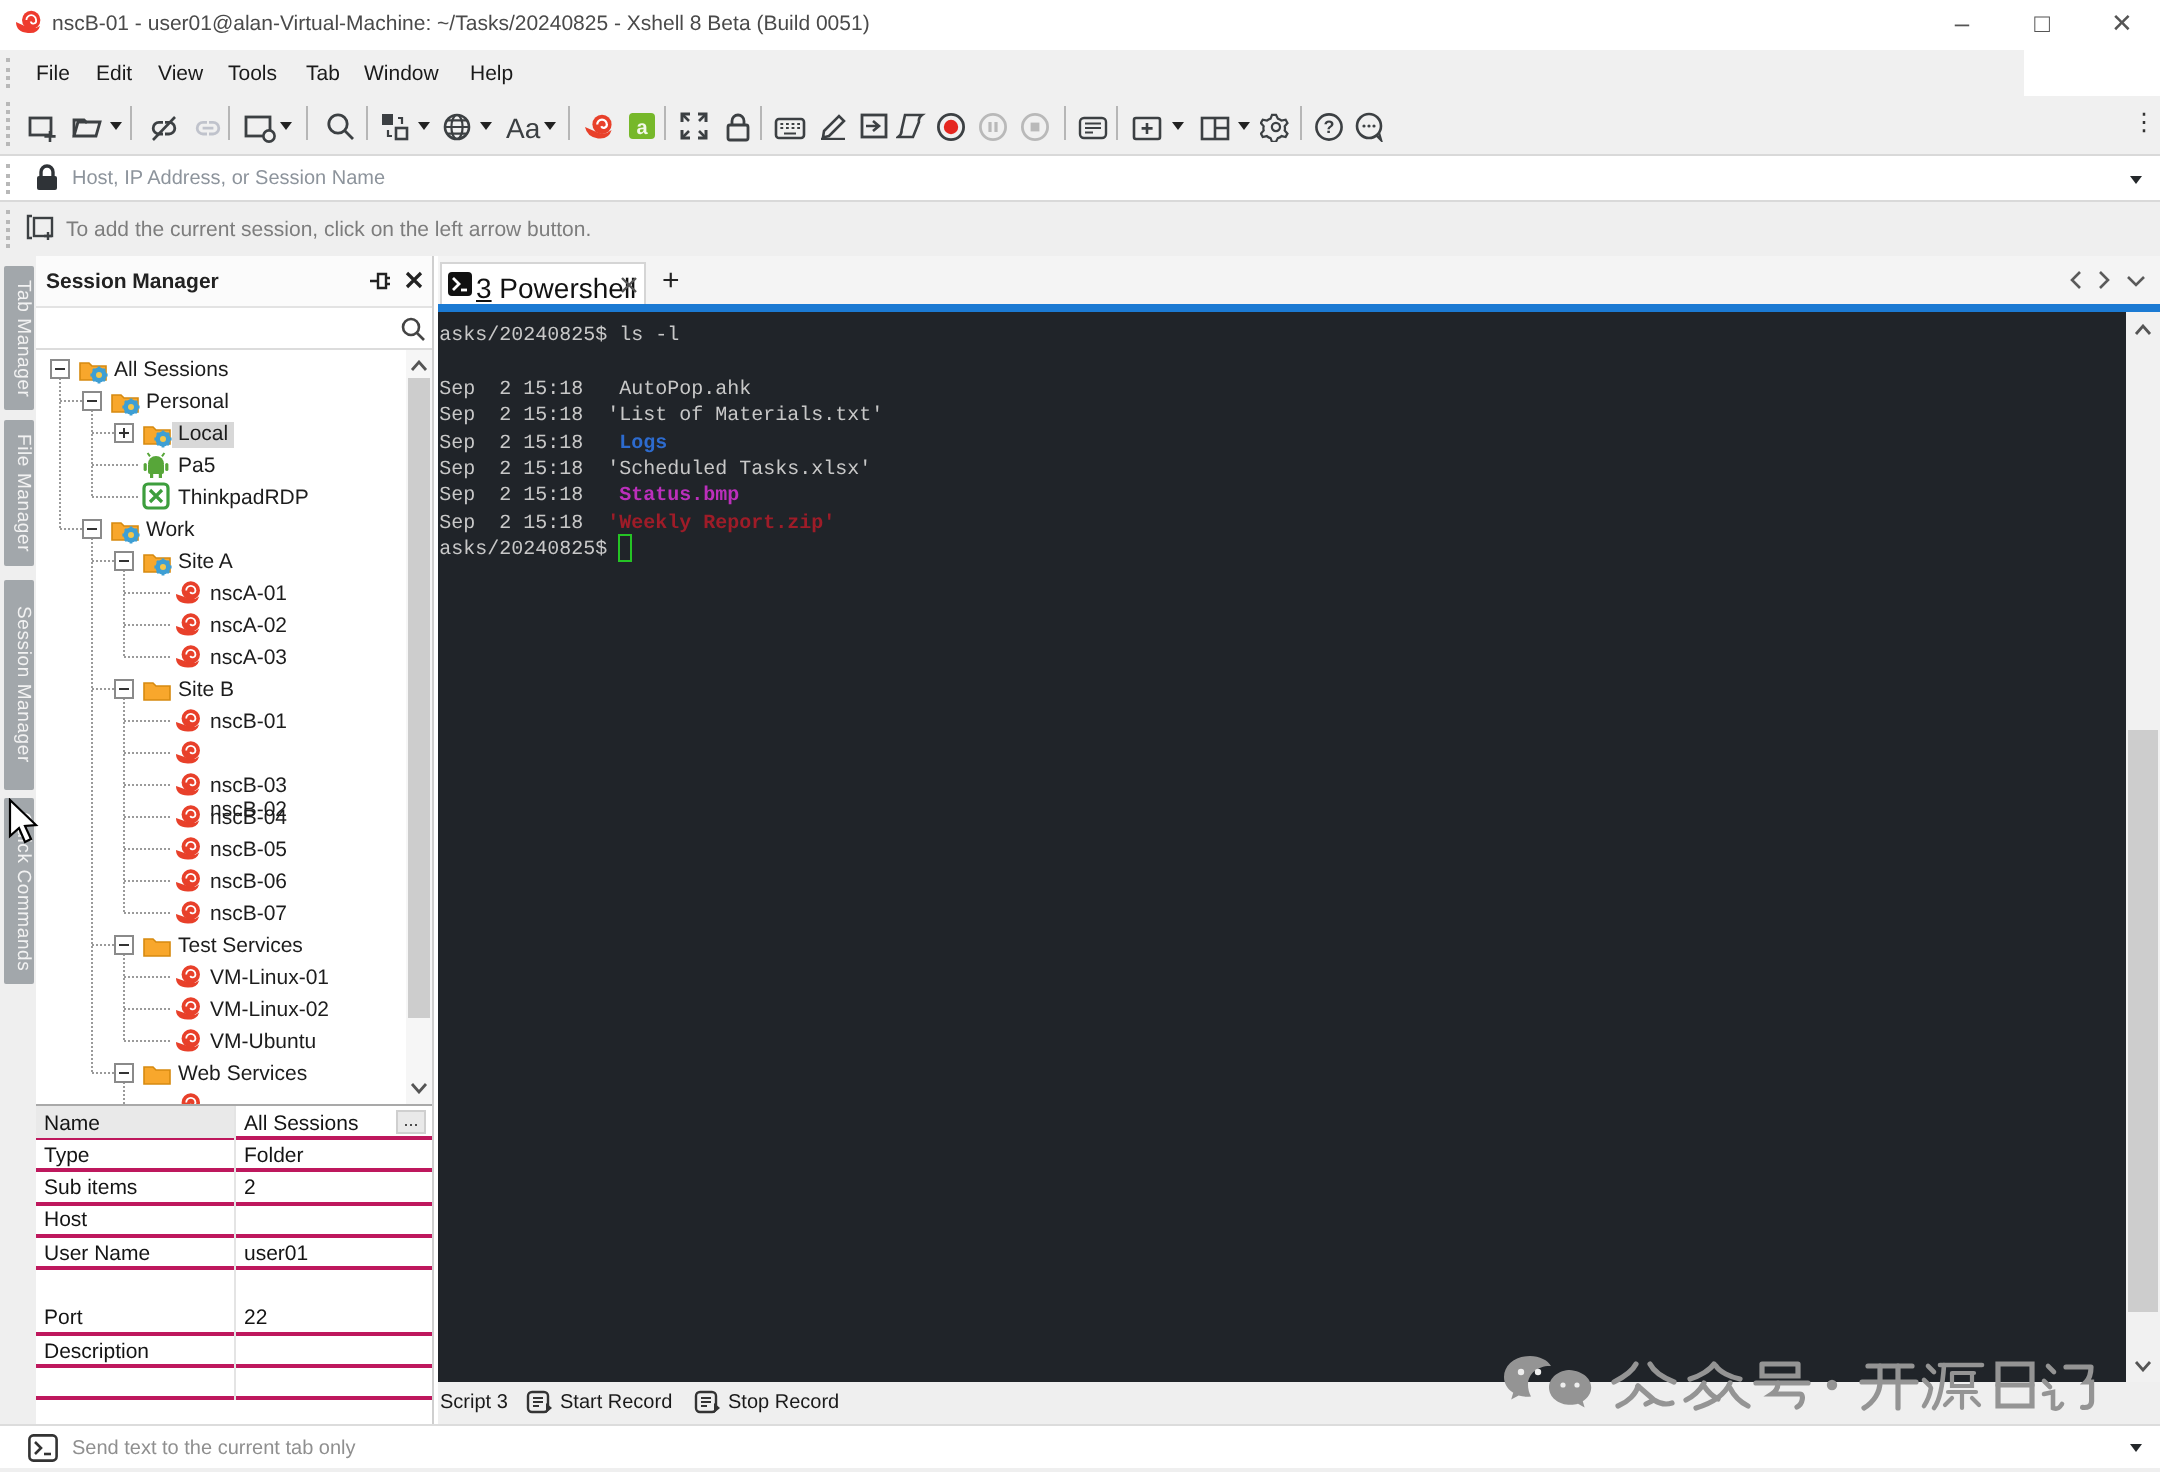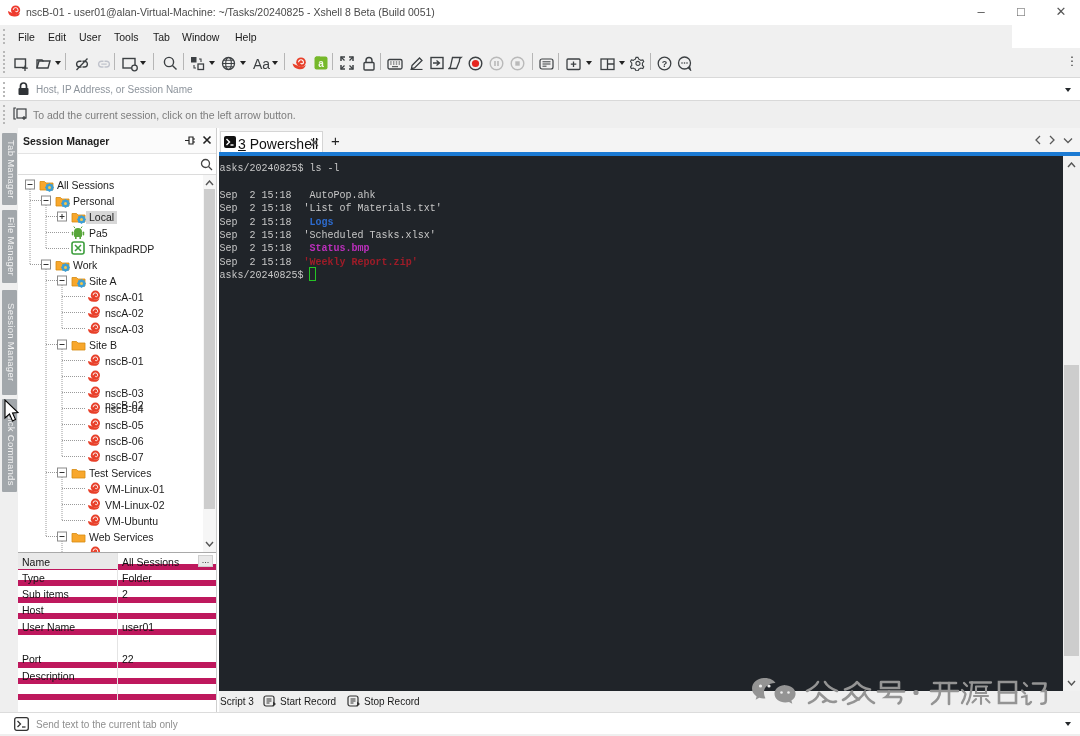--- a/index.html
+++ b/index.html
@@ -32,21 +32,21 @@
 #spanel { left:18px; top:128px; width:199px; height:608px; background:#fbfbfb; border-right:1px solid #cfcfcf; }
 #sp-head { left:0; top:0; width:198px; height:25px; background:#fbfbfb; }
 #sp-title { left:5px; top:7px; font-size:10.5px; font-weight:bold; color:#222; }
 #sp-search { left:0; top:25px; width:198px; height:22px; background:#fff; border-top:1px solid #e3e3e3; border-bottom:1px solid #dcdcdc; }
 #tree { left:0; top:47px; width:198px; height:377px; background:#fff; overflow:hidden; }
 .trow { position:absolute; font-size:10.5px; color:#1c1c1c; white-space:nowrap; }
 #treebar { left:185px; top:0px; width:13px; height:377px; background:#f6f6f6; }
 #treebar .thumb { position:absolute; left:1px; width:11px; background:#cdcdcd; }
 
 #pgrid { left:0; top:424px; width:198px; height:161px; background:#fff; border-top:1px solid #a9a9a9; font-size:10.5px; color:#141414; }
-.prow { position:absolute; left:0; width:198px; height:17px; border-bottom:6px solid #be185d; }
+.prow { position:absolute; left:0; width:198px; height:17px; border-bottom:2px solid #be185d; }
 .plabel { position:absolute; left:4px; top:2.5px; }
 .pvalue { position:absolute; left:104px; top:2.5px; }
 .pdiv { position:absolute; left:99px; top:0; width:1px; height:147px; background:#e4e4e4; }
 
 #tabbar { left:219px; top:128px; width:861px; height:24px; background:#f4f4f4; }
 #tab1 { position:absolute; left:1px; top:3px; width:103px; height:21px; background:#fff; border:1px solid #d5d5d5; border-bottom:none; }
 #bluebar { left:219px; top:152px; width:861px; height:4px; background:#1b7ad3; }
 #term { left:219px; top:156px; width:844px; height:535px; background:#202429; overflow:hidden; }
 #termtext { position:absolute; left:0.6px; top:6px; font-family:"Liberation Mono",monospace; font-size:10px; line-height:13.4px; color:#c8c8c8; white-space:pre; }
 #termbar { left:1063px; top:156px; width:17px; height:535px; background:#f1f1f1; }
@@ -71,21 +71,21 @@
     <div class="abs" id="title-text">nscB-01 - user01@alan-Virtual-Machine: ~/Tasks/20240825 - Xshell 8 Beta (Build 0051)</div>
     <div class="abs winbtn" style="left:972px">–</div>
     <div class="abs winbtn" style="left:1012px">□</div>
     <div class="abs winbtn" style="left:1052px">✕</div>
   </div>
 
   <div class="abs" id="menubar">
     <div class="grip" style="top:4px;height:15px"></div>
     <span class="menuitem" style="left:18px">File</span>
     <span class="menuitem" style="left:48px">Edit</span>
-    <span class="menuitem" style="left:79px">User</span>
+    <span class="menuitem" style="left:79px">View</span>
     <span class="menuitem" style="left:114px">Tools</span>
     <span class="menuitem" style="left:153px">Tab</span>
     <span class="menuitem" style="left:182px">Window</span>
     <span class="menuitem" style="left:235px">Help</span>
   </div>
 
   <div class="abs" id="toolbar">
     <div class="grip" style="top:3px;height:22px"></div>
 
     <svg class="tbi" style="left:14px;top:9px;" width="15" height="15" viewBox="0 0 15 15">

